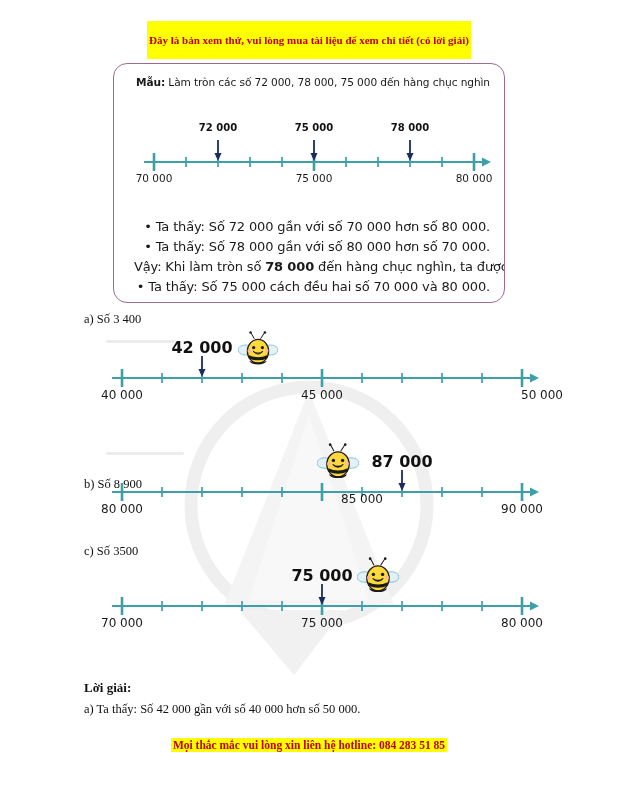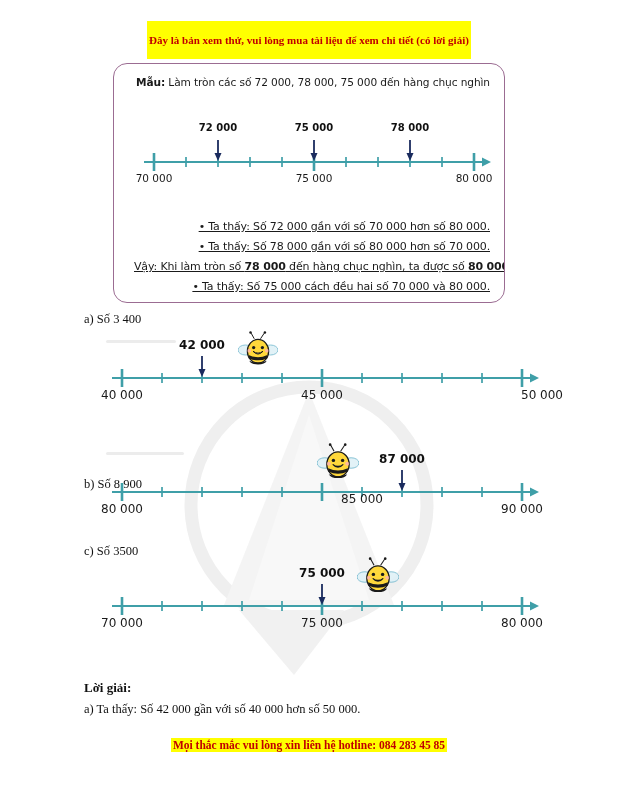--- a/index.html
+++ b/index.html
@@ -98,44 +98,43 @@
   .model-title .reg { font-weight: normal; }
 
   .model-lines {
     position: absolute;
     left: 20px;
     top: 153px;
     width: 356px;
   }
   .mline {
     font-family: "DejaVu Sans", sans-serif;
-    font-size: 11px;
+    font-size: 13px;
     color: #1a1a1a;
     line-height: 20px;
     white-space: nowrap;
     letter-spacing: -0.15px;
-    text-decoration: underline;
   }
   .mline b { font-weight: bold; }
 
   
   .nl-wrap { position: absolute; }
   .nl-svg { display: block; }
 
   .sec-label {
     position: absolute;
     font-family: "Liberation Serif", serif;
     font-size: 12.5px;
     color: #111;
   }
 
   .nl-marker {
     position: absolute;
     font-family: "DejaVu Sans", sans-serif;
-    font-size: 12px;
+    font-size: 16px;
     font-weight: bold;
     color: #111;
     white-space: nowrap;
   }
   .nl-endlabel {
     position: absolute;
     font-family: "DejaVu Sans", sans-serif;
     font-size: 12px;
     color: #1a1a1a;
     white-space: nowrap;
@@ -379,16 +378,16 @@
           <path d="M24 34 q8 9 16 0 q-8 6 -16 0 z" fill="#ffffff" stroke="#1a1a1a" stroke-width="1.6"></path>
           <circle cx="18" cy="33" r="3" fill="#ffb3b3" opacity="0.8"></circle>
           <circle cx="46" cy="33" r="3" fill="#ffb3b3" opacity="0.8"></circle>
         </svg></div>
     </div>
 
   <div class="sol-title">Lời giải:</div>
   <div class="sol-line">a) Ta thấy: Số 42 000 gần với số 40 000 hơn số 50 000.</div>
 
   <div class="banner-bottom">
-    <span>Mọi thắc mắc vui lòng xin liên hệ hotline: 084 283 45 85</span>
+    <span>Mọi thắc mắc vui lòng xin liên hệ hotline: 084 283 51 85</span>
   </div>
 
 </div>
 
 </body></html>

